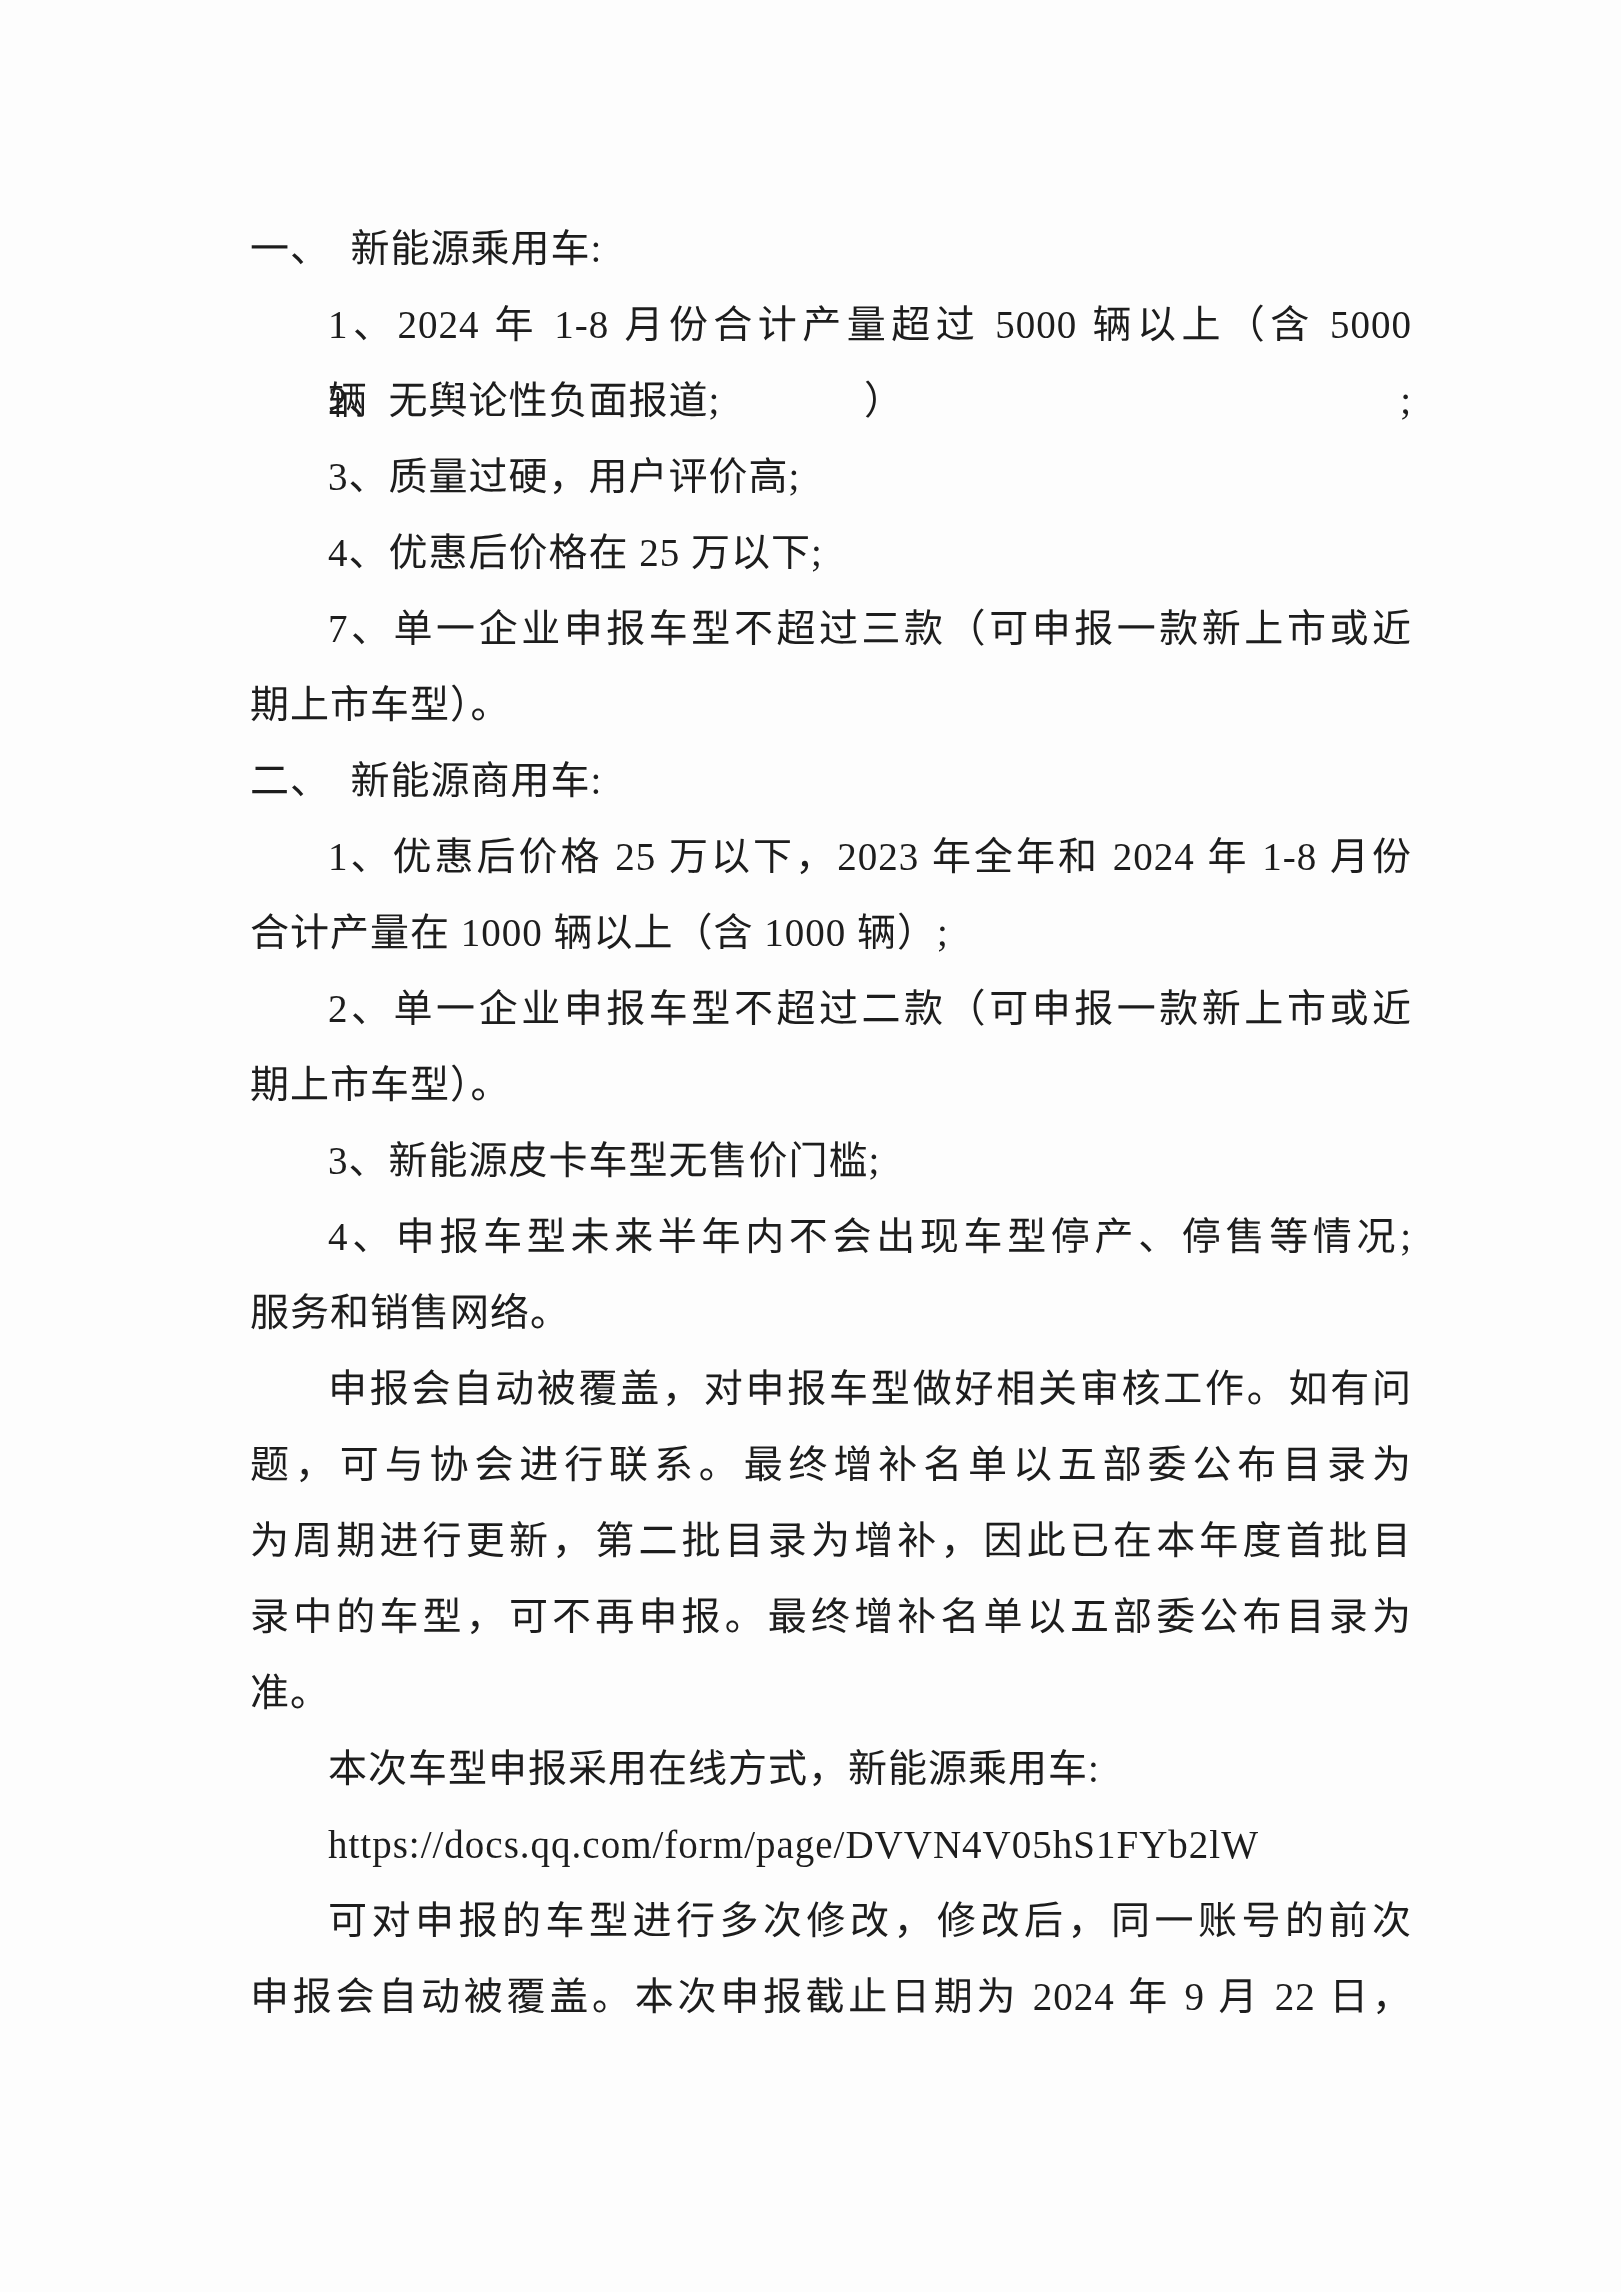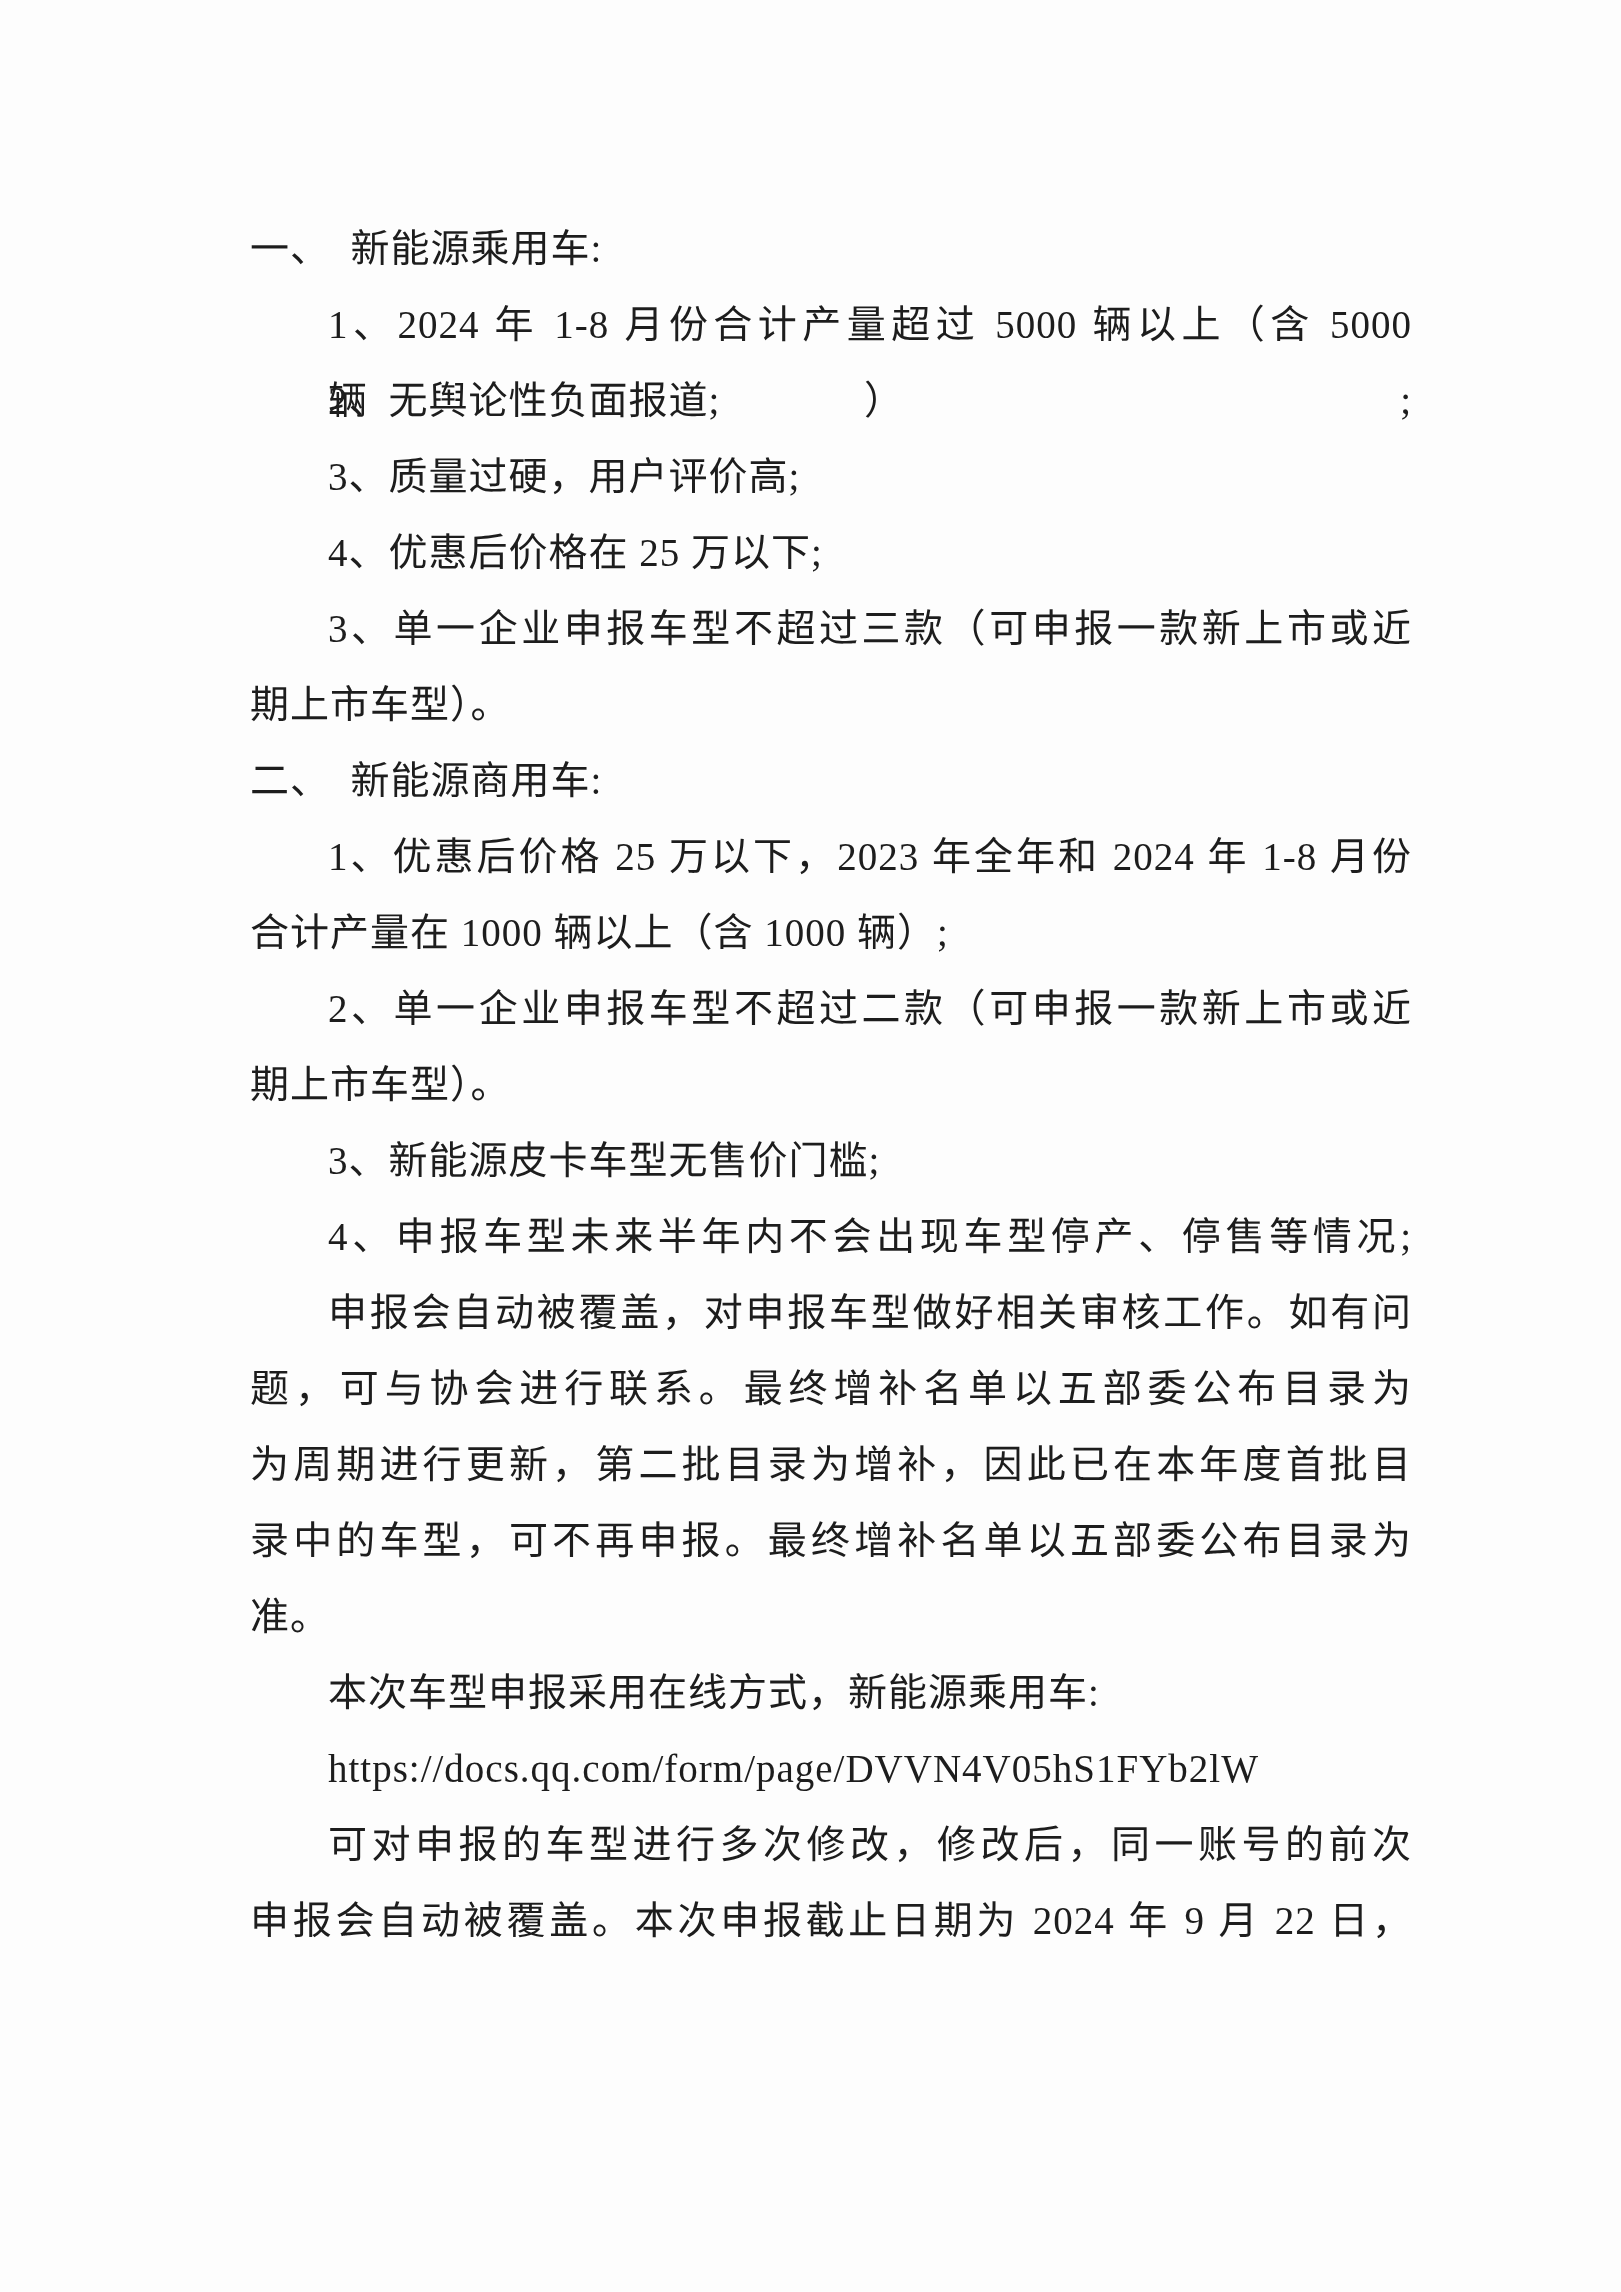--- a/index.html
+++ b/index.html
@@ -45,29 +45,30 @@
 </head>
 <body>
 
 <div class="page" style="background: rgb(253, 253, 253); color: rgb(29, 29, 29);">
   <div class="content">
       <div class="line">一、　新能源乘用车:</div>
       <div class="line indent2 justify">1、2024 年 1-8 月份合计产量超过 5000 辆以上（含 5000 辆）;</div>
       <div class="line indent2">2、无舆论性负面报道;</div>
       <div class="line indent2">3、质量过硬，用户评价高;</div>
       <div class="line indent2">4、优惠后价格在 25 万以下;</div>
-      <div class="line indent2 justify">3、单一企业申报车型不超过三款（可申报一款新上市或近</div>
+      <div class="line indent2 justify">7、单一企业申报车型不超过三款（可申报一款新上市或近</div>
       <div class="line">期上市车型）。</div>
       <div class="line">二、　新能源商用车:</div>
       <div class="line indent2 justify">1、优惠后价格 25 万以下，2023 年全年和 2024 年 1-8 月份</div>
       <div class="line">合计产量在 1000 辆以上（含 1000 辆）;</div>
       <div class="line indent2 justify">2、单一企业申报车型不超过二款（可申报一款新上市或近</div>
       <div class="line">期上市车型）。</div>
       <div class="line indent2">3、新能源皮卡车型无售价门槛;</div>
       <div class="line indent2 justify">4、申报车型未来半年内不会出现车型停产、停售等情况;</div>
+      <div class="line">服务和销售网络。</div>
       <div class="line indent2 justify">申报会自动被覆盖，对申报车型做好相关审核工作。如有问</div>
       <div class="line justify">题，可与协会进行联系。最终增补名单以五部委公布目录为</div>
       <div class="line justify">为周期进行更新，第二批目录为增补，因此已在本年度首批目</div>
       <div class="line justify">录中的车型，可不再申报。最终增补名单以五部委公布目录为</div>
       <div class="line">准。</div>
       <div class="line indent2">本次车型申报采用在线方式，新能源乘用车:</div>
       <div class="line indent2">https://docs.qq.com/form/page/DVVN4V05hS1FYb2lW</div>
       <div class="line indent2 justify">可对申报的车型进行多次修改，修改后，同一账号的前次</div>
       <div class="line justify">申报会自动被覆盖。本次申报截止日期为 2024 年 9 月 22 日，</div>
     </div>

